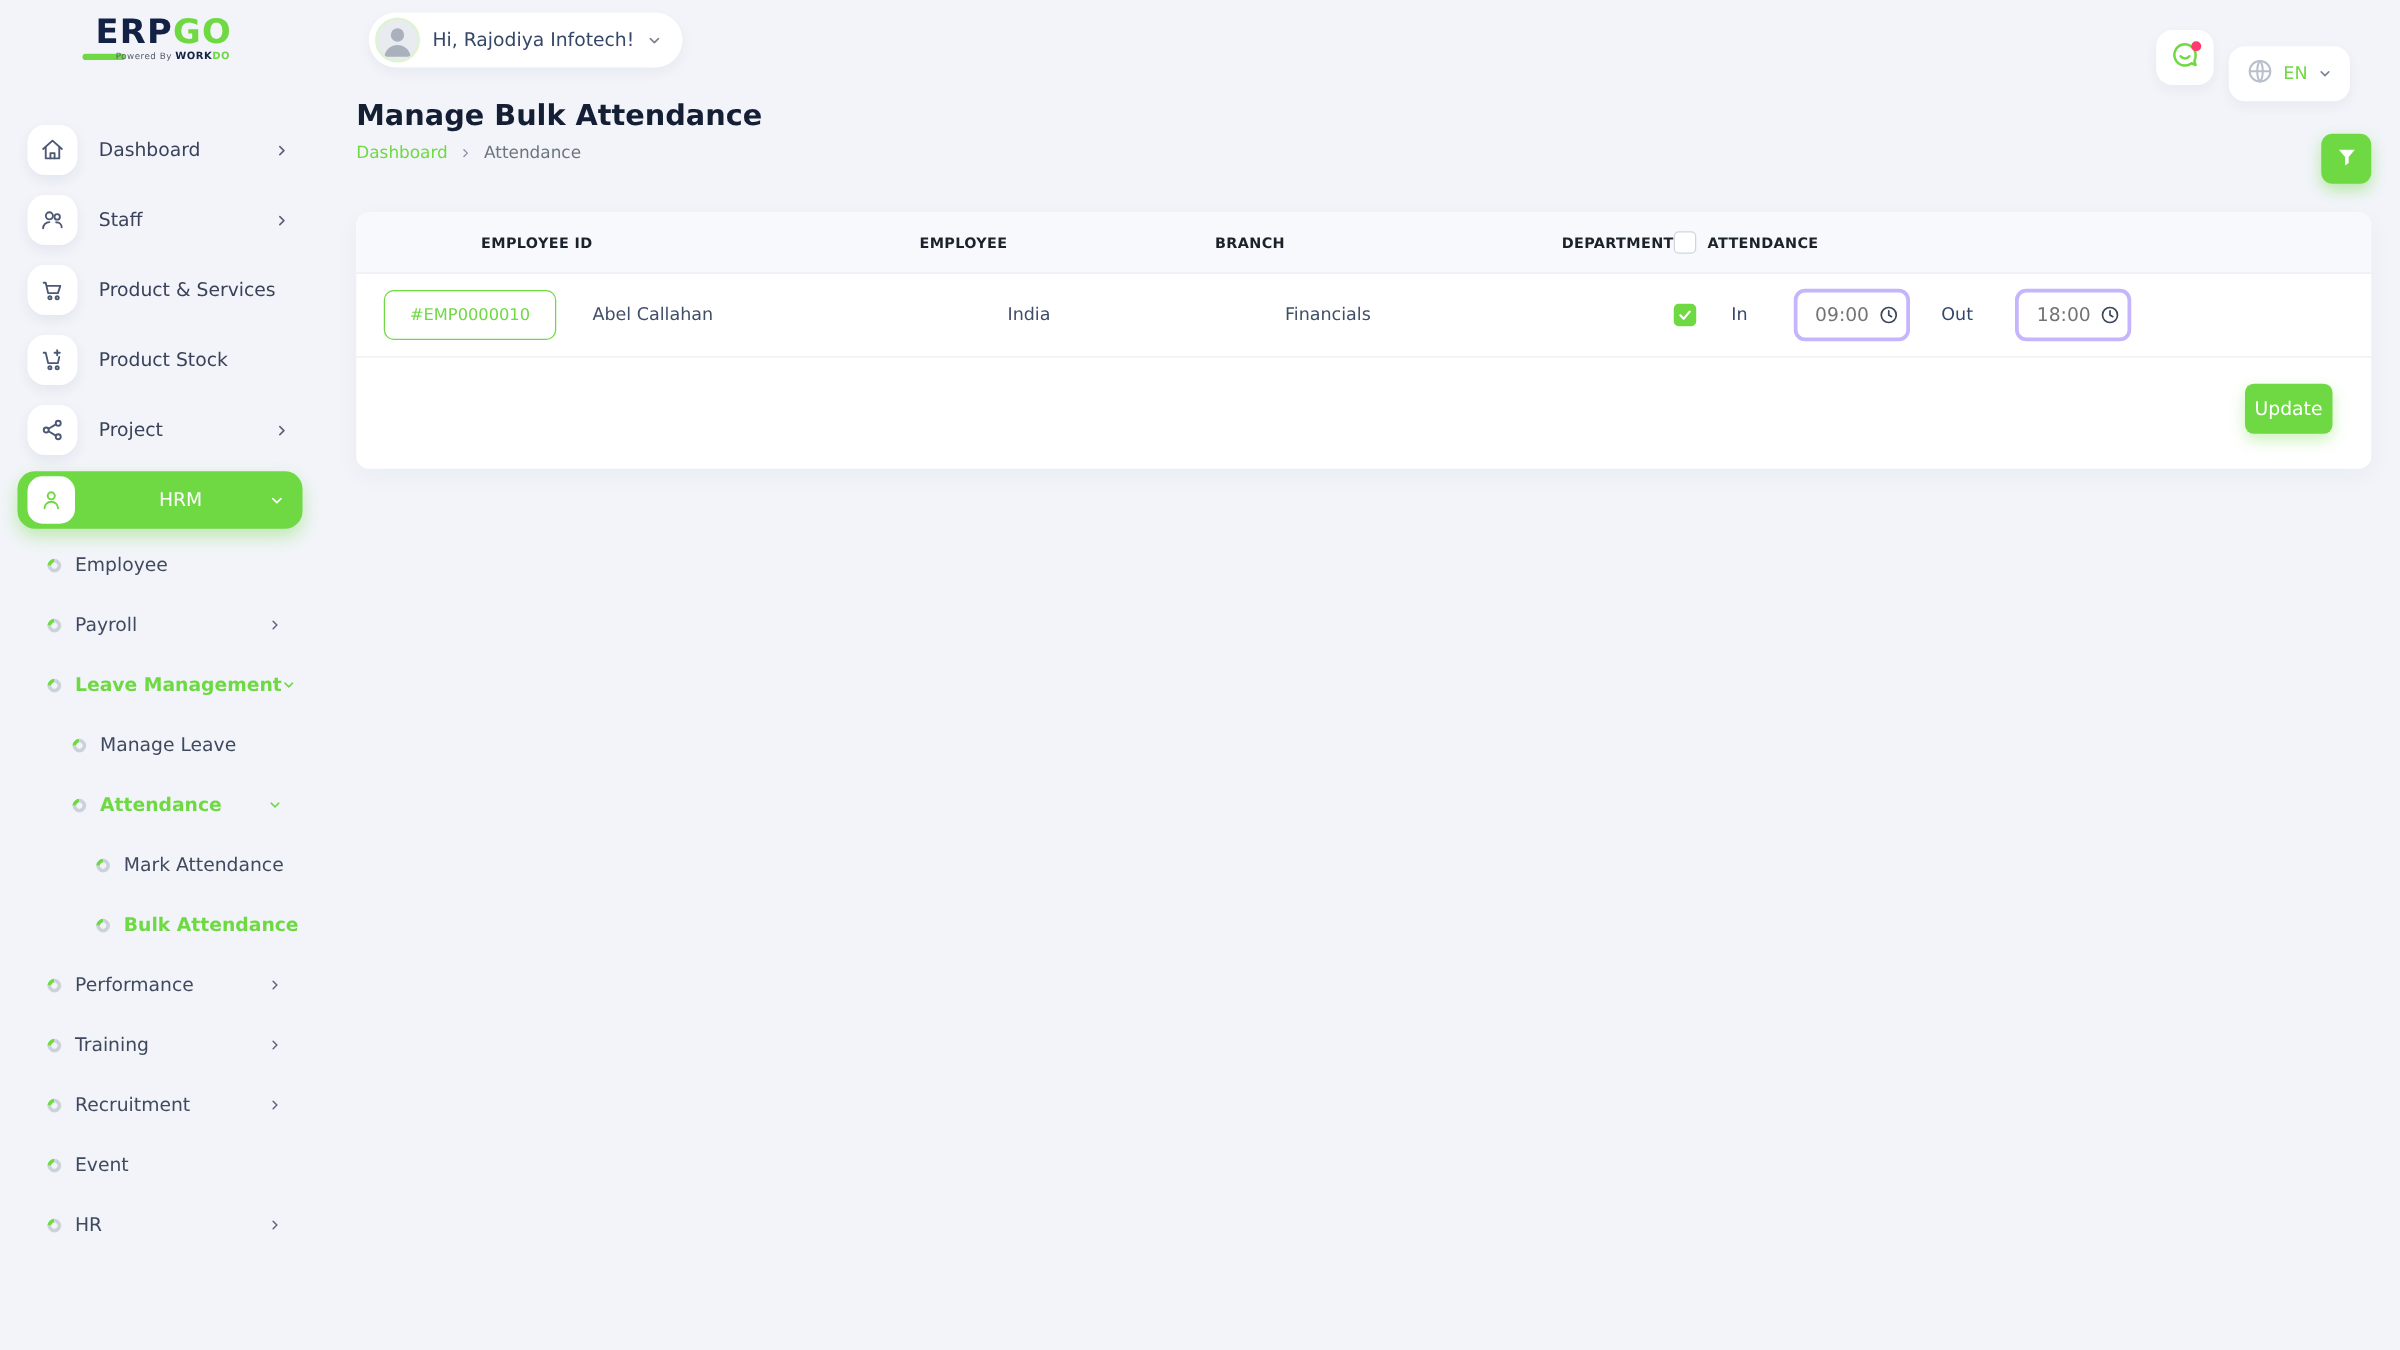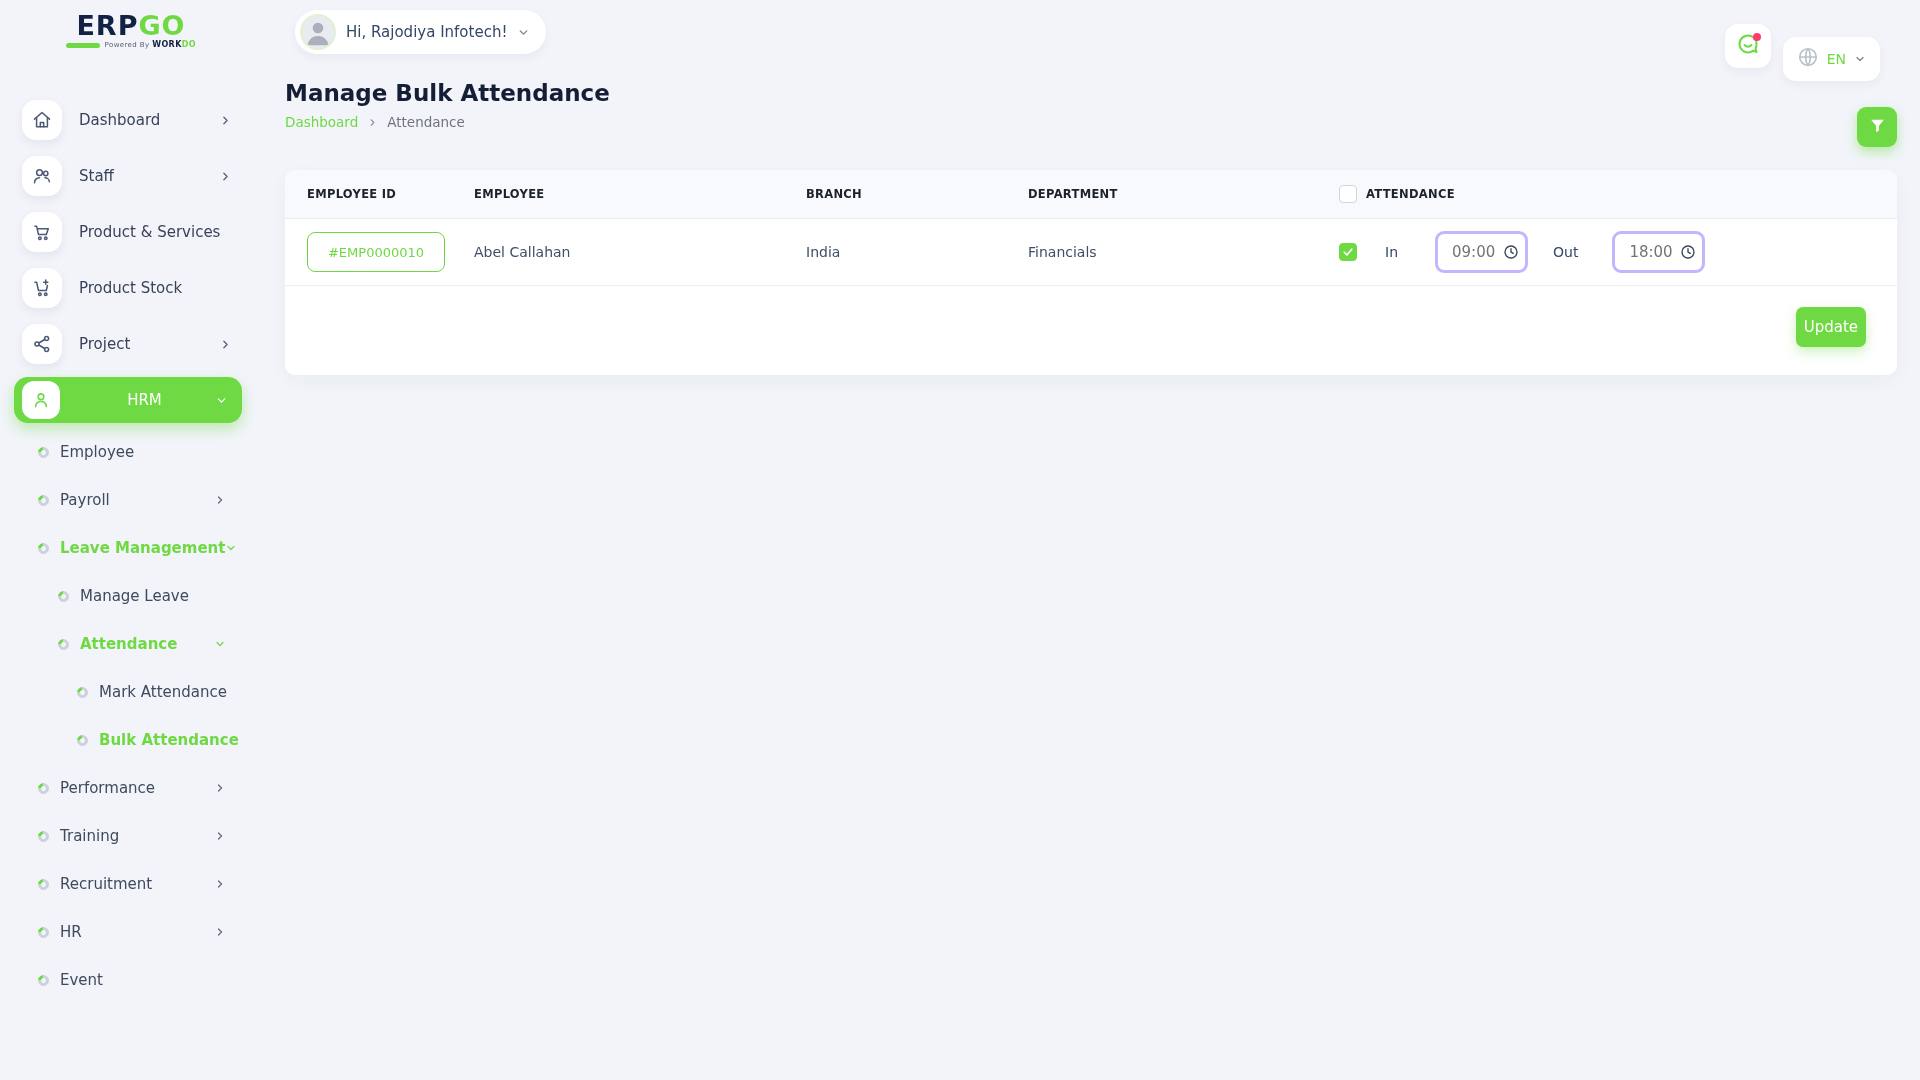--- a/index.html
+++ b/index.html
@@ -12,21 +12,21 @@
     position:relative;
   }
 
   
   .topbar { position:absolute; top:0; left:0; width:1920px; height:62px; }
   .logo { position:absolute; left:66px; top:12px; width:130px;text-align:center; }
   .logo-line { font-weight:bold; font-size:27px; letter-spacing:1px; line-height:1; }
   .logo-erp { color:#132144; }
   .logo-go { color:#6fd943; }
   .logo-bar { height:5px; width:34px; background:#6fd943; border-radius:3px; margin-top:4px; }
-  .logo-tag { position:absolute; right:0; bottom:-1px; font-size:7px; color:#565f6d; letter-spacing:.4px;padding-left:16px; }
+  .logo-tag { position:absolute; right:12px; bottom:-1px; font-size:7px; color:#565f6d; letter-spacing:.4px;padding-left:16px; }
   .logo-tag b { color:#132144; font-size:8px; }
   .logo-tag b .do { color:#6fd943; }
 
   .user-pill { position:absolute; left:295px; top:10px; height:44px; background:#ffffff;
     border-radius:22px; display:flex; align-items:center; gap:10px; padding:0 16px 0 5px;
     box-shadow:0 4px 10px rgba(24,42,80,.05); cursor:pointer; }
   .avatar { width:36px; height:36px; border-radius:50%; background:#e8ebf0; border:2px solid #dff3d2;
     overflow:hidden; display:flex; align-items:center; justify-content:center; }
   .user-name { font-size:15px; color:#344767; }
   .chev-dn { color:#7d8697; display:flex; }
@@ -74,21 +74,21 @@
   .bc-sep { color:#8a93a5; display:flex; }
   .bc-current { color:#6c757d; }
   .filter-btn { position:absolute; right:0; top:27px; width:40px; height:40px; background:#6fd943;
     border:none; border-radius:9px; display:flex; align-items:center; justify-content:center;
     cursor:pointer; box-shadow:0 5px 12px rgba(111,217,67,.45); }
 
   .card { position:absolute; left:0; top:90px; width:1612px; height:205px; background:#fff;
     border-radius:10px; box-shadow:0 6px 20px rgba(24,42,80,.04); overflow:hidden; }
   .tgrid { display:grid; grid-template-columns:167px 332px 222px 311px 1fr; align-items:center; }
   .thead { height:49px; background:#f8f9fd; border-bottom:1px solid #e9ecf2; padding-left:22px; }
-  .th { font-size:11.5px; font-weight:bold; color:#1c222b; letter-spacing:.3px; }
+  .th { font-size:11.5px; font-weight:bold; color:#1c222b; letter-spacing:.3px;text-align:right; }
   .th-att { display:flex; align-items:center; gap:9px; }
   .trow { height:67px; border-bottom:1px solid #eceef4; padding-left:22px; }
   .td { font-size:14px; color:#404e67; }
   .id-badge { display:inline-flex; align-items:center; justify-content:center; width:138px; height:40px;
     border:1px solid #6fd943; border-radius:8px; color:#6fd943; font-size:13px; cursor:pointer; background:#fff; }
   .att-cell { display:flex; align-items:center; }
   .checkbox { width:18px; height:18px; border-radius:4px; border:1px solid #cfd5de; background:#fff;
     display:flex; align-items:center; justify-content:center; cursor:pointer; flex:0 0 auto; }
   .checkbox.checked { background:#6fd943; border-color:#6fd943; }
   .inout-label { font-size:14px; color:#344767; }
@@ -333,33 +333,33 @@
     <span class="spacer"></span>
     <span class="nav-chev">
         <svg width="12" height="12" viewBox="0 0 24 24" fill="none" stroke="currentColor" stroke-width="2.4" stroke-linecap="round" stroke-linejoin="round">
           <polyline points="9 6 15 12 9 18"></polyline>
         </svg>
       </span>
   </div>
 
   <div class="nav-sub lvl1">
     <span class="bullet"></span>
+    <span class="nav-label">Event</span>
+    <span class="spacer"></span>
+  </div>
+
+  <div class="nav-sub lvl1">
+    <span class="bullet"></span>
     <span class="nav-label">HR</span>
     <span class="spacer"></span>
     <span class="nav-chev">
         <svg width="12" height="12" viewBox="0 0 24 24" fill="none" stroke="currentColor" stroke-width="2.4" stroke-linecap="round" stroke-linejoin="round">
           <polyline points="9 6 15 12 9 18"></polyline>
         </svg>
       </span>
-  </div>
-
-  <div class="nav-sub lvl1">
-    <span class="bullet"></span>
-    <span class="nav-label">Event</span>
-    <span class="spacer"></span>
   </div>
 </nav>
 
 <main class="main">
   <h1 class="page-title">Manage Bulk Attendance</h1>
   <div class="breadcrumb">
     <span class="bc-home">Dashboard</span>
     <span class="bc-sep">
         <svg width="11" height="11" viewBox="0 0 24 24" fill="none" stroke="currentColor" stroke-width="2.4" stroke-linecap="round" stroke-linejoin="round">
           <polyline points="9 6 15 12 9 18"></polyline>

